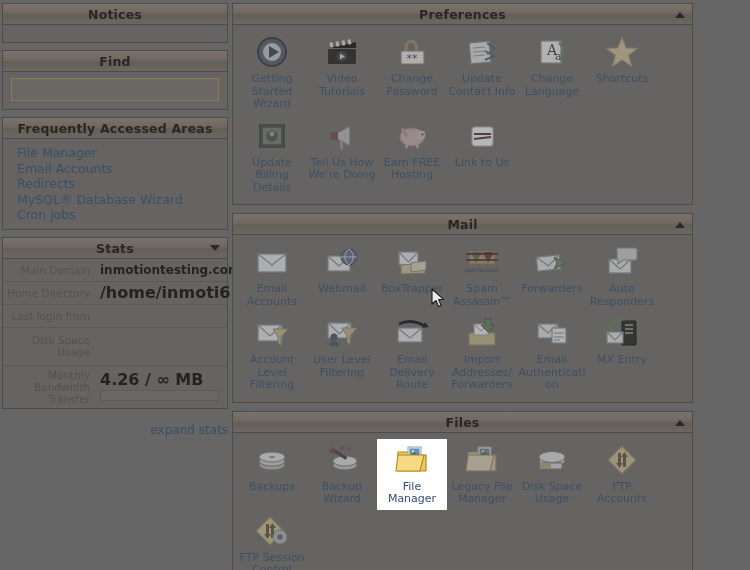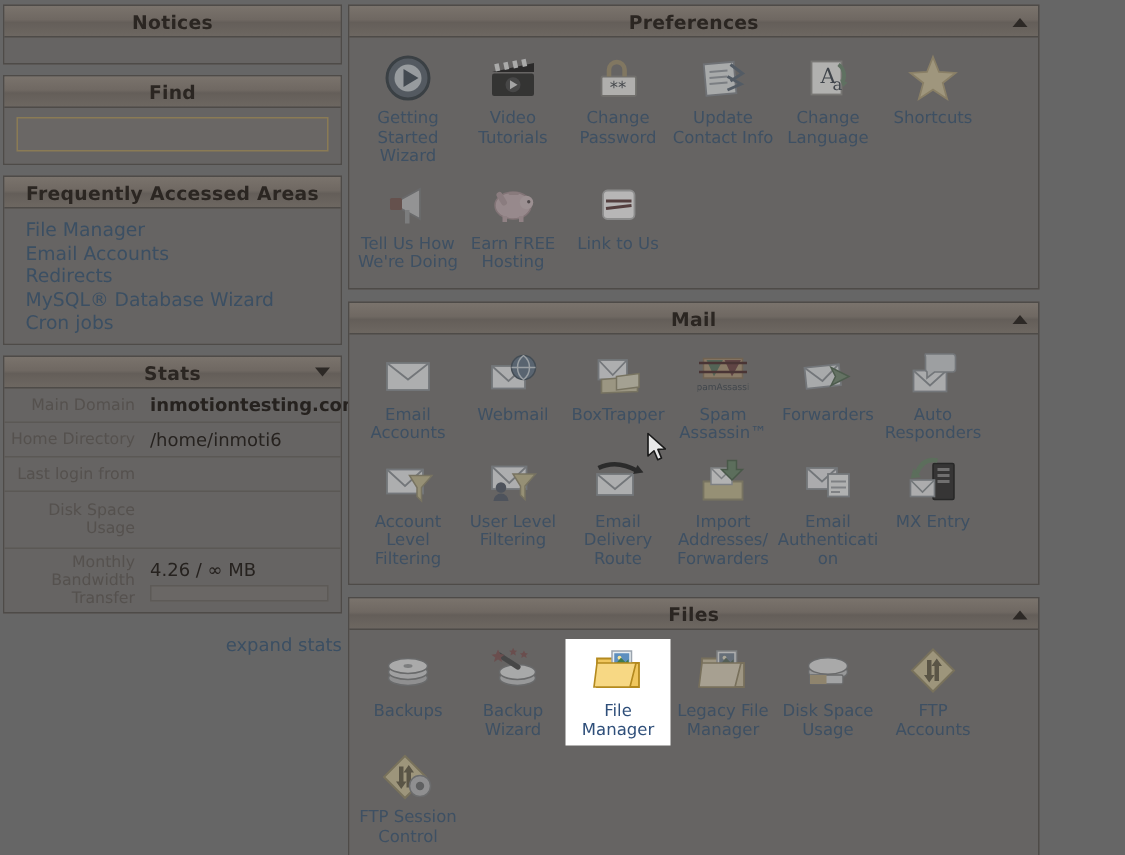--- a/index.html
+++ b/index.html
@@ -102,24 +102,25 @@
     width: 95px;
     flex: 0 0 95px;
     text-align: right;
     padding-right: 8px;
     font-size: 10.5px;
     color: #55514e;
     line-height: 12px;
   }
   .stat-value {
     flex: 1;
-    font-size: 12px;
+    font-size: 16px;
     color: #26221f;
     padding-left: 2px;
     line-height: 14px;
+    font-weight: bold;
   }
   .stat-value.bold { font-weight: bold; font-size: 12px; }
   .stat-row.with-bar { min-height: 38px; padding: 3px 0; }
   .bar-wrap { padding-right: 8px; }
   .meter {
     height: 11px;
     border: 1px solid #5d5a57;
     background: #6a6765;
     margin-top: 3px;
   }
@@ -337,20 +338,31 @@
             <span class="ico dim">
               <svg width="34" height="34" viewBox="0 0 34 34">
                 <polygon points="17,3 21,13 32,13.6 23.5,20.3 26.4,31 17,24.8 7.6,31 10.5,20.3 2,13.6 13,13" fill="#f5c842" stroke="#d9a21c" stroke-width="1.2"></polygon>
               </svg>
             </span>
             <span class="lbl">Shortcuts</span>
           </a>
           <a class="tile" href="#">
             <span class="ico dim">
               <svg width="34" height="34" viewBox="0 0 34 34">
+                <rect x="5" y="6" width="24" height="22" fill="#43604a" stroke="#2d4233" stroke-width="1.2"></rect>
+                <rect x="8" y="9" width="18" height="16" fill="#6d8a72"></rect>
+                <circle cx="17" cy="17" r="5.5" fill="#42614b"></circle>
+                <circle cx="17" cy="15" r="2.5" fill="#8fae94"></circle>
+              </svg>
+            </span>
+            <span class="lbl">Update Billing Details</span>
+          </a>
+          <a class="tile" href="#">
+            <span class="ico dim">
+              <svg width="34" height="34" viewBox="0 0 34 34">
                 <path d="M6 14 h6 l13 -7 v20 l-13 -7 h-6 z" fill="#c0c4c8" stroke="#7e8288" stroke-width="1.2"></path>
                 <rect x="5" y="13" width="8" height="8" rx="1" fill="#b34a3a"></rect>
                 <rect x="15" y="21" width="3" height="9" fill="#9aa0a6"></rect>
               </svg>
             </span>
             <span class="lbl">Tell Us How We're Doing</span>
           </a>
           <a class="tile" href="#">
             <span class="ico dim">
               <svg width="34" height="34" viewBox="0 0 34 34">

